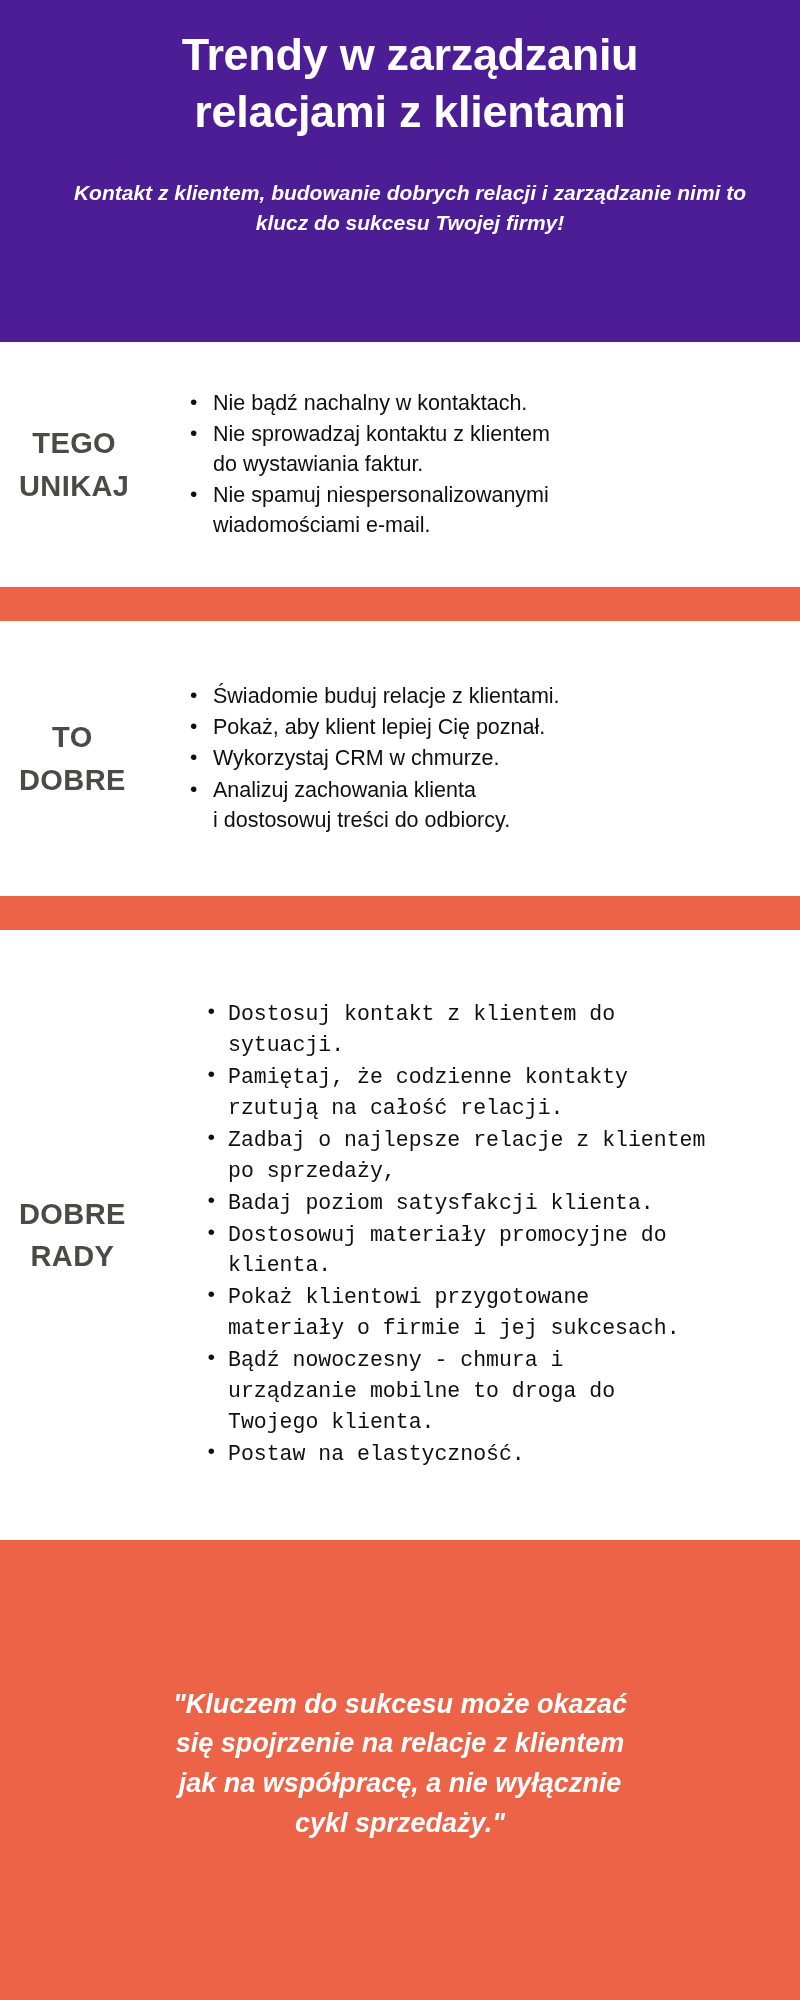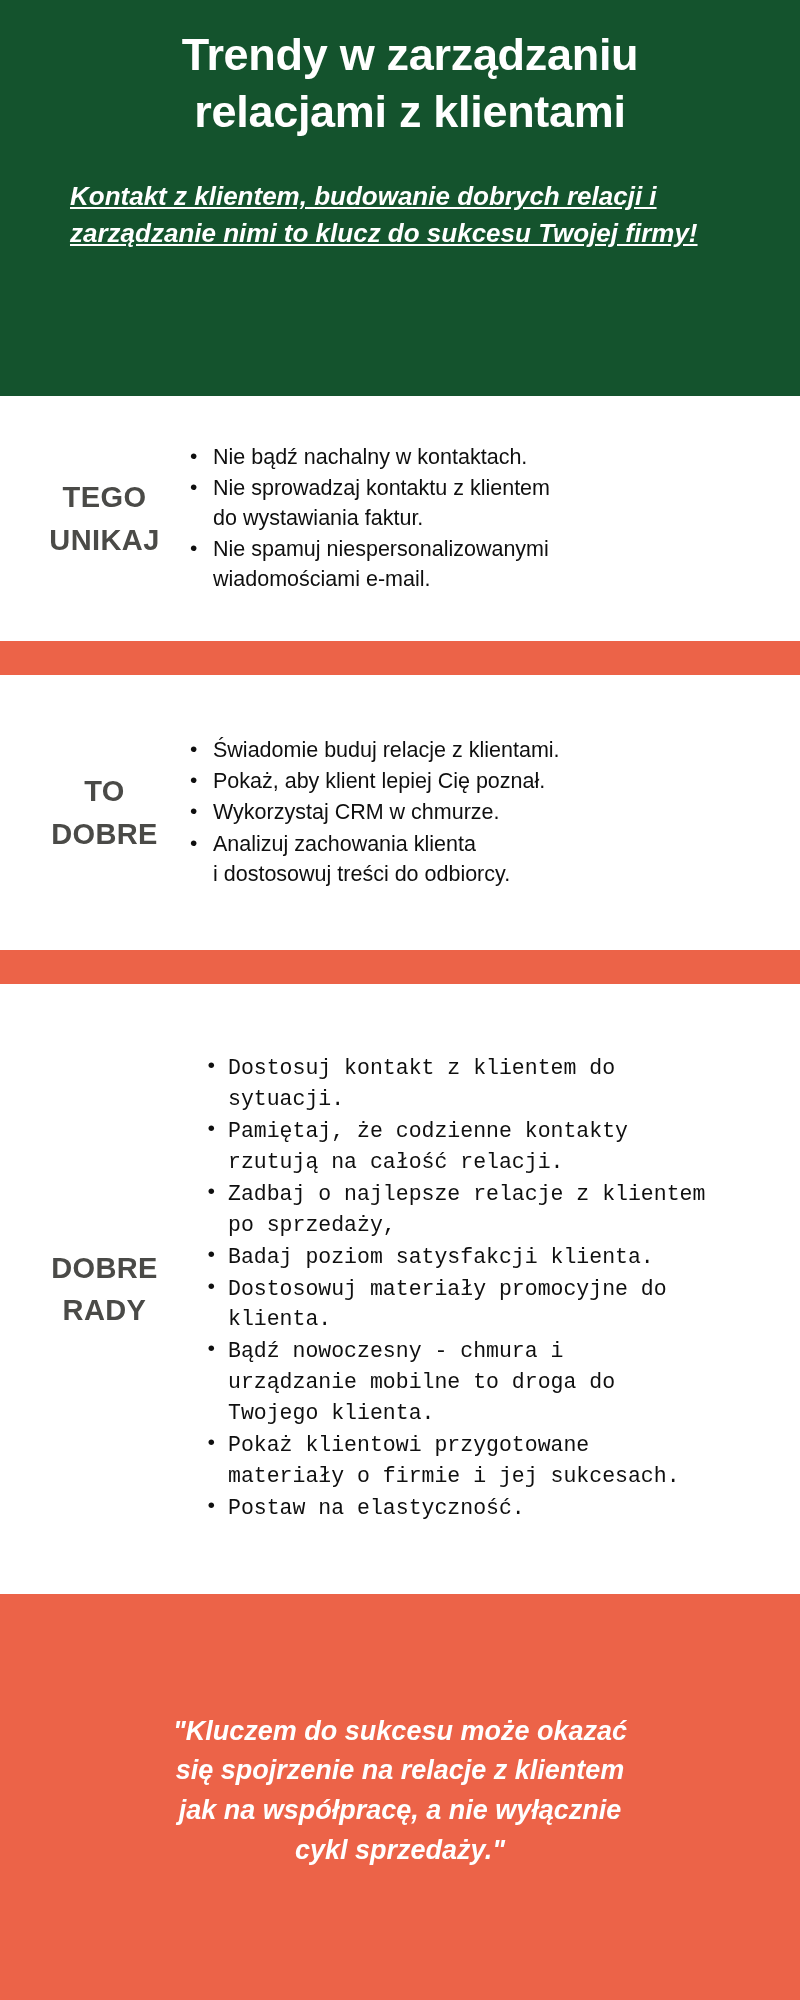--- a/index.html
+++ b/index.html
@@ -19,67 +19,67 @@
     width: 800px;
     height: 2000px;
     position: relative;
     background: #ffffff;
     display: flex;
     flex-direction: column;
   }
 
   
   .header {
-    background: #14532d;
-    height: 396px;
+    background: #4c1d95;
+    height: 342px;
     padding: 26px 20px 18px 40px;
     display: flex;
     flex-direction: column;
     align-items: center;
     justify-content: flex-start;
     flex: 0 0 auto;
   }
 
   .header-title {
     color: #ffffff;
     font-size: 45px;
     font-weight: bold;
     line-height: 1.27;
     text-align: center;
     letter-spacing: -0.3px;
     max-width: 640px;
   }
 
   .header-subtitle {
     color: #ffffff;
-    font-size: 26px;
+    font-size: 21px;
     font-style: italic;
     font-weight: bold;
     line-height: 1.42;
+    text-align: center;
     margin-top: 38px;
     max-width: 680px;
-    text-decoration: underline;
   }
 
   
   .section {
     display: flex;
     flex-direction: row;
     align-items: center;
     background: #ffffff;
     padding: 0;
     flex: 0 0 auto;
   }
 
   .section-label-cell {
     width: 190px;
     flex: 0 0 190px;
     display: flex;
     align-items: center;
-    justify-content: center;
+    justify-content: flex-start;
     padding-left: 19px;
   }
 
   .section-label {
     color: #4a4a47;
     font-size: 29px;
     font-weight: bold;
     line-height: 1.45;
     text-align: center;
     letter-spacing: 0.4px;
@@ -210,25 +210,25 @@
       <ul class="bullets">
         <li>Dostosuj kontakt z klientem do
 sytuacji.</li>
         <li>Pamiętaj, że codzienne kontakty
 rzutują na całość relacji.</li>
         <li>Zadbaj o najlepsze relacje z klientem
 po sprzedaży,</li>
         <li>Badaj poziom satysfakcji klienta.</li>
         <li>Dostosowuj materiały promocyjne do
 klienta.</li>
+        <li>Pokaż klientowi przygotowane
+materiały o firmie i jej sukcesach.</li>
         <li>Bądź nowoczesny - chmura i
 urządzanie mobilne to droga do
 Twojego klienta.</li>
-        <li>Pokaż klientowi przygotowane
-materiały o firmie i jej sukcesach.</li>
         <li>Postaw na elastyczność.</li>
       </ul>
     </div>
   </div>
 
   <div class="footer">
     <div class="footer-quote">"Kluczem do sukcesu może okazać
 się spojrzenie na relacje z klientem
 jak na współpracę, a nie wyłącznie
 cykl sprzedaży."</div>

